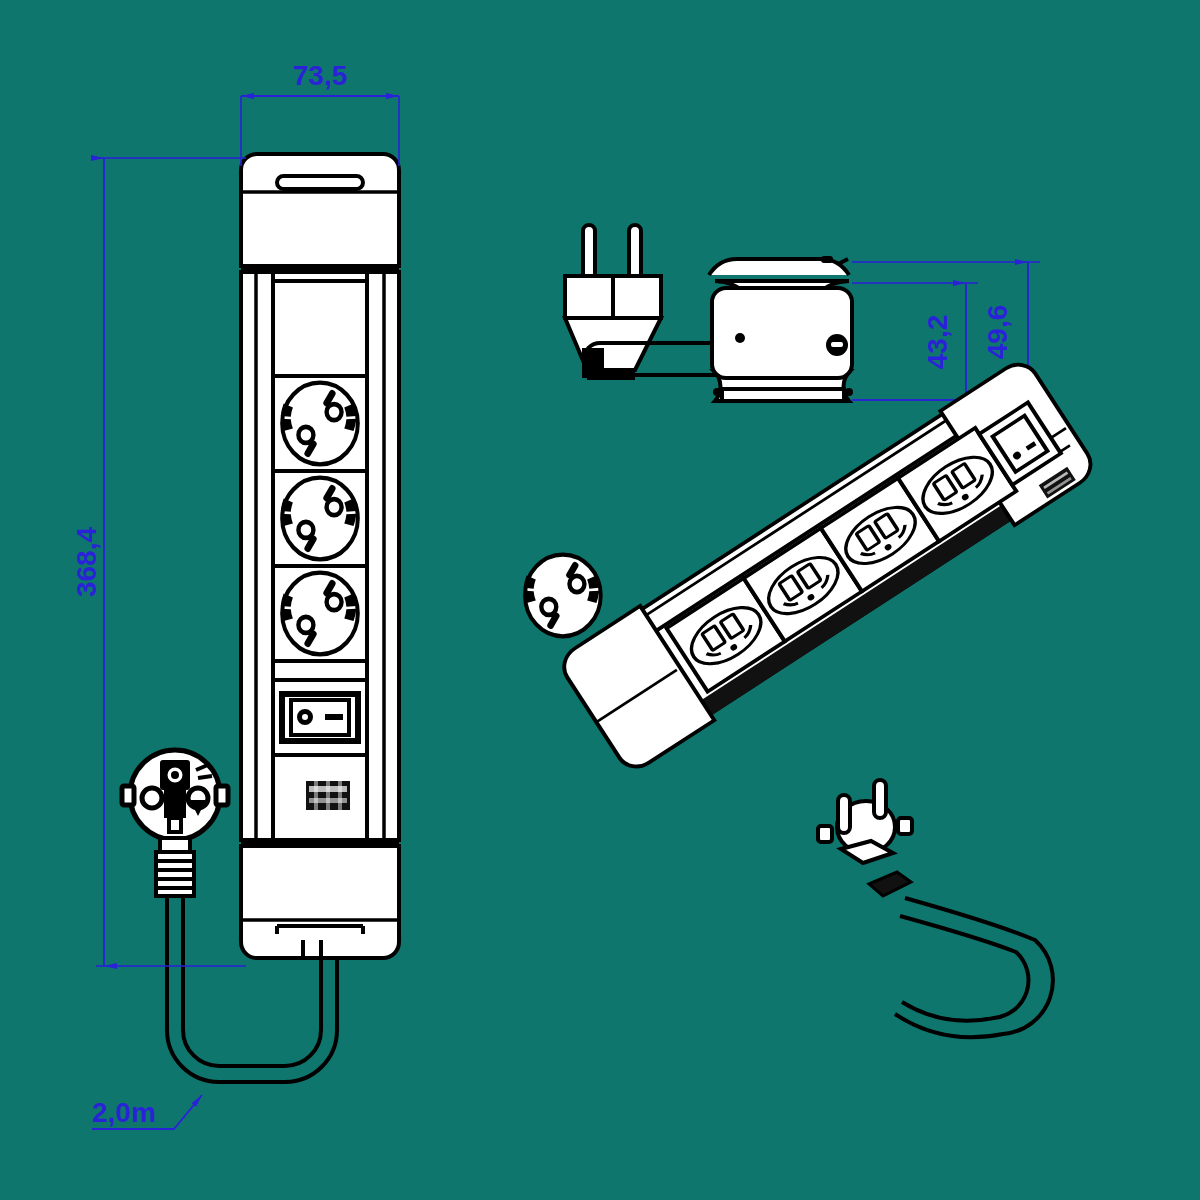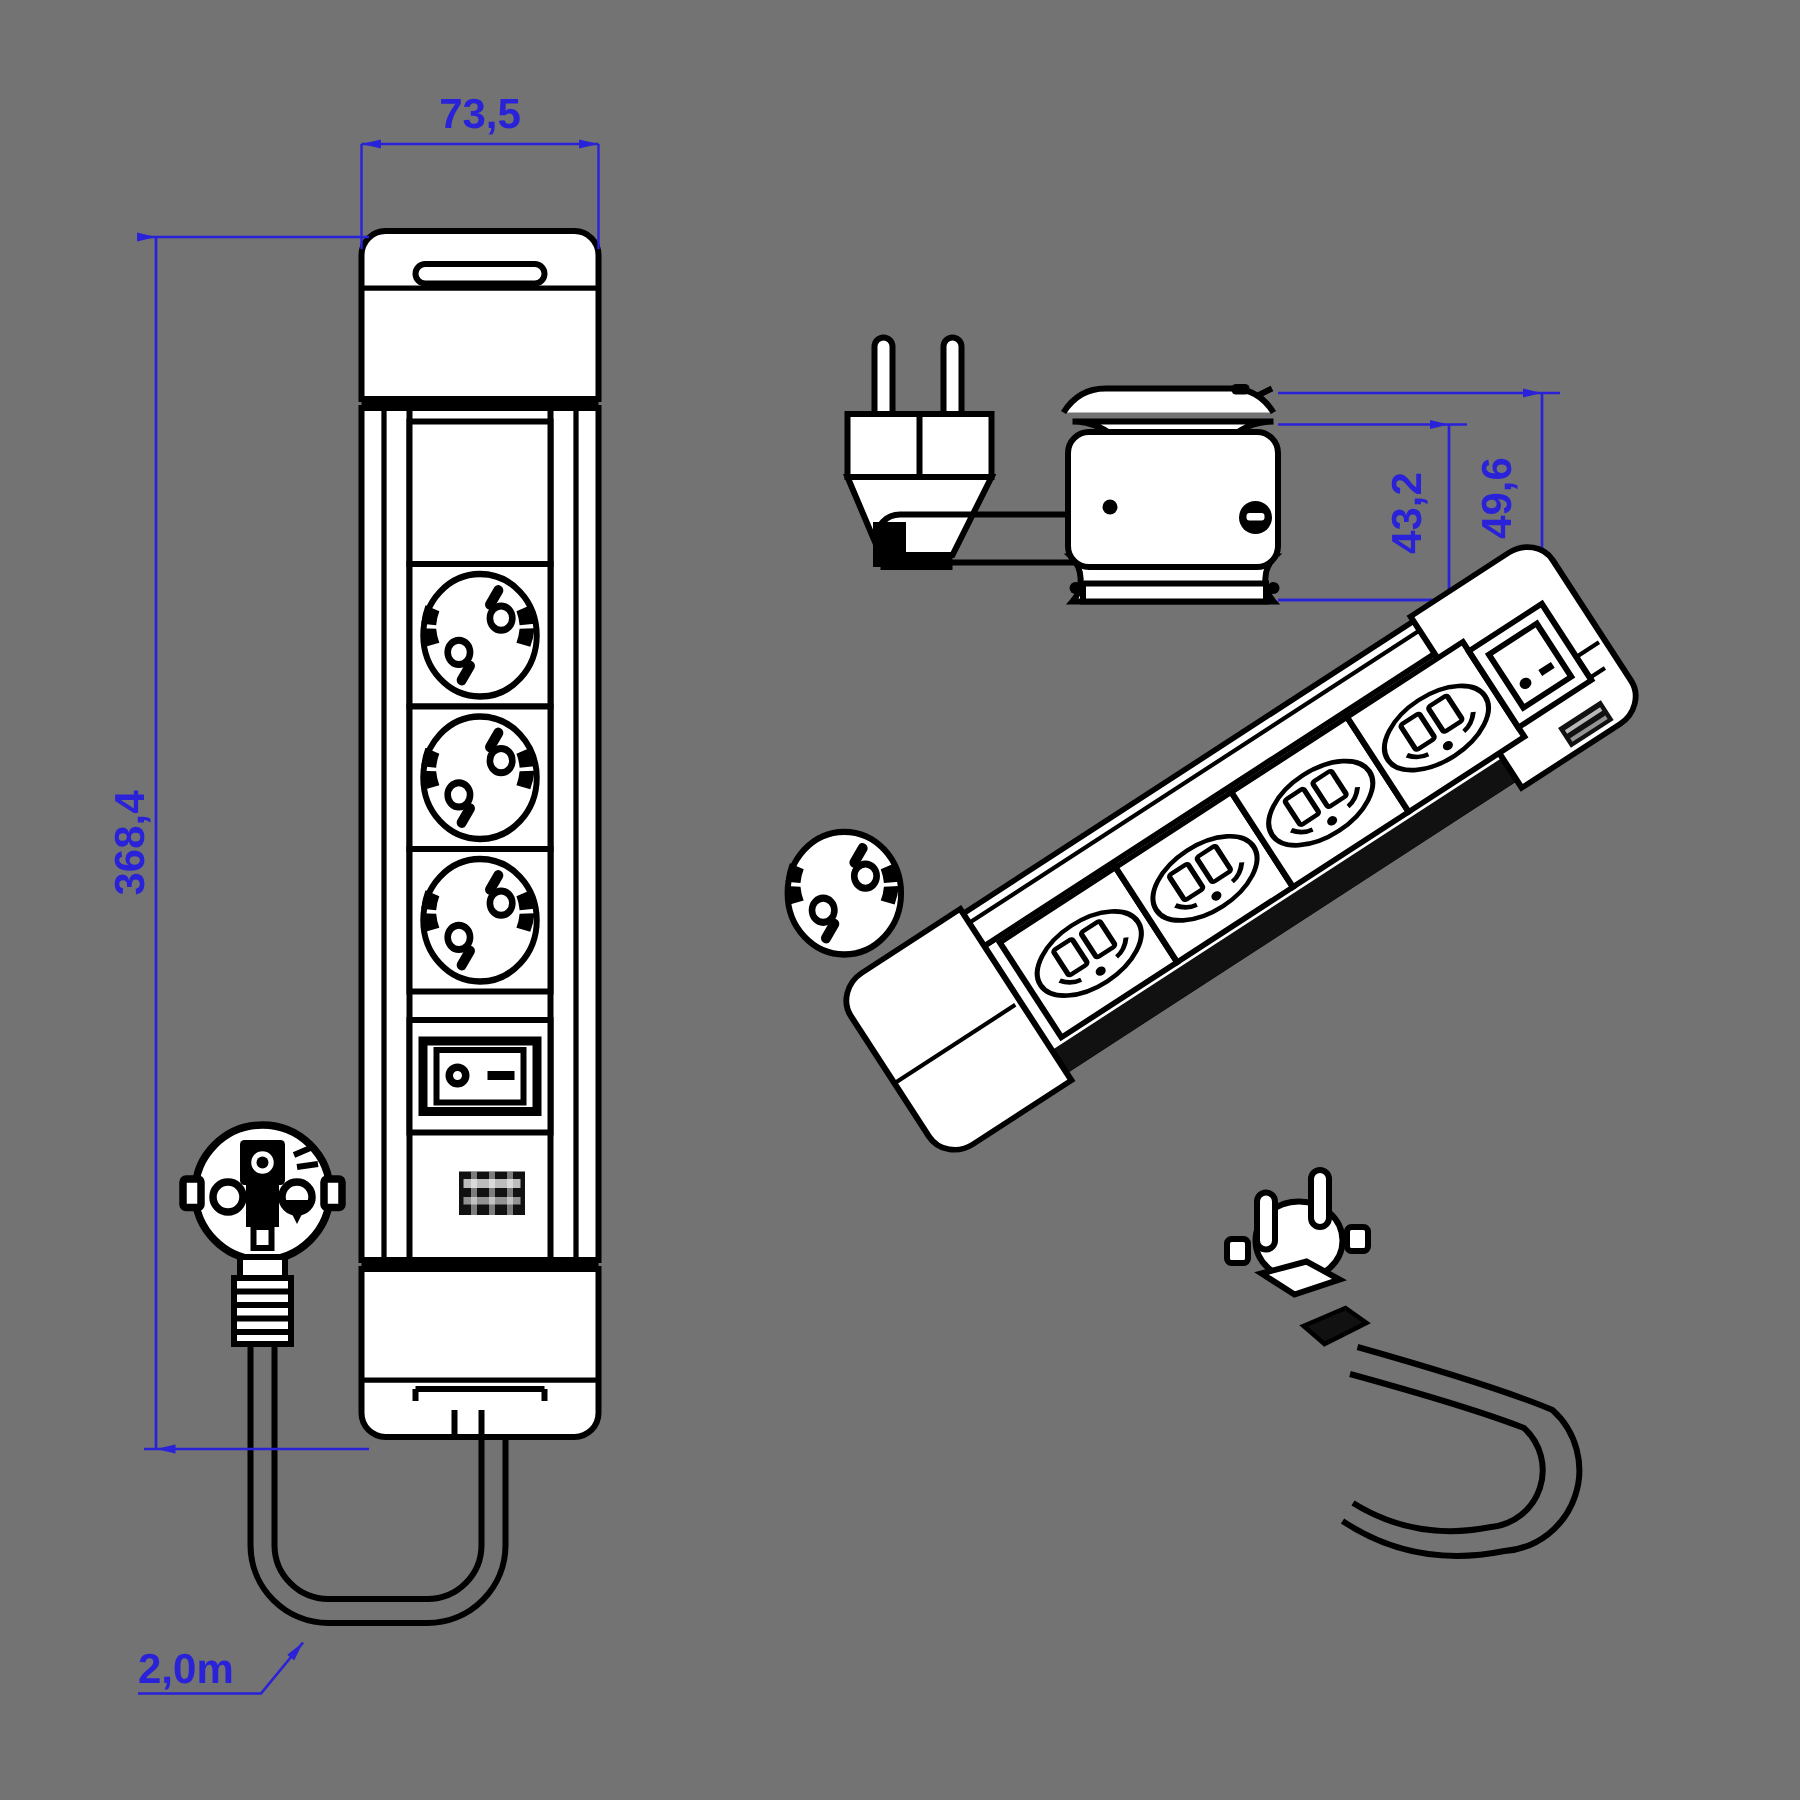--- a/index.html
+++ b/index.html
@@ -11,21 +11,21 @@
   body {
     width: 1200px;
     height: 1200px;
     font-family: "Liberation Sans", sans-serif;
     overflow: hidden;
   }
   #sheet {
     position: relative;
     width: 1200px;
     height: 1200px;
-    background: #737373;
+    background: #0f766e;
   }
   #drawing {
     position: absolute;
     left: 0;
     top: 0;
     width: 1200px;
     height: 1200px;
   }
   .dim-text {
     font-family: "Liberation Sans", sans-serif;

